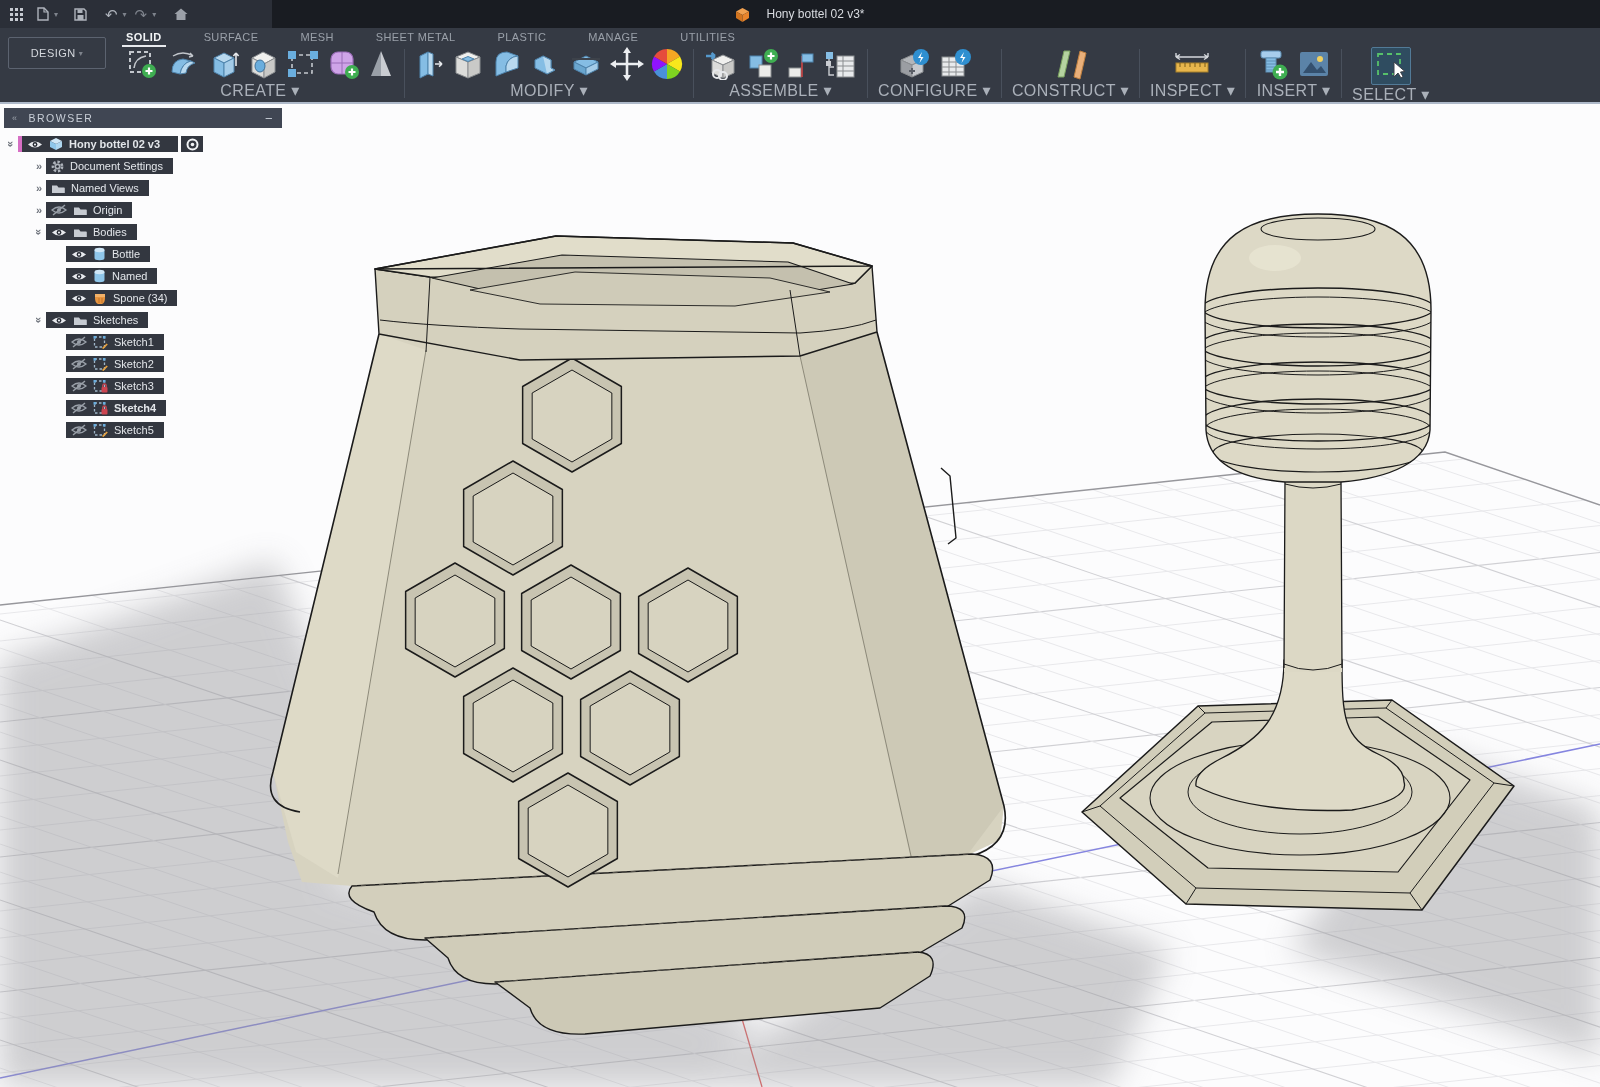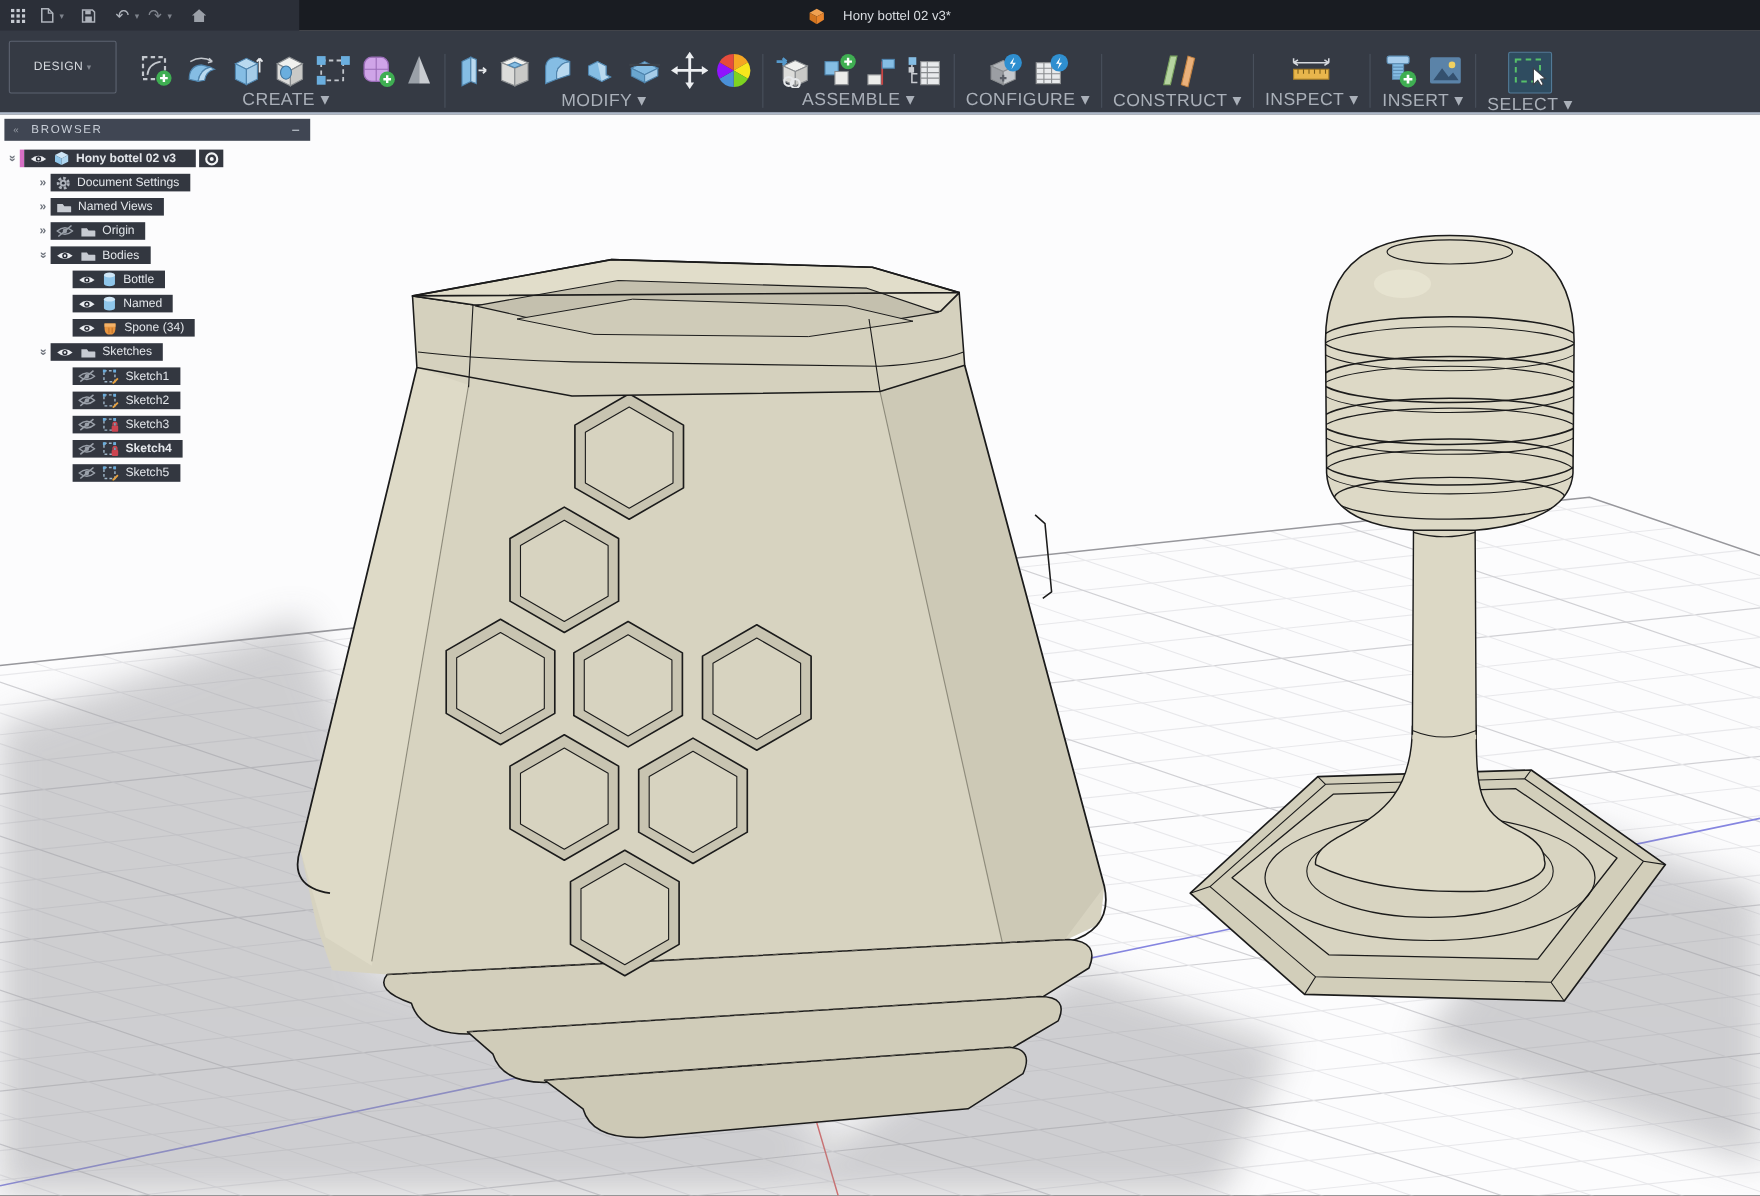--- a/index.html
+++ b/index.html
@@ -9,21 +9,21 @@
 
   
   #titlebar{position:absolute;left:0;top:0;width:1600px;height:28px;background:#191c22;}
   #quickbar{position:absolute;left:0;top:0;width:272px;height:28px;background:#2b2f38;display:flex;align-items:center;gap:8px;padding:0 10px;}
   .qicon{color:#aeb3bb;font-size:14px;line-height:1;display:flex;align-items:center;}
   .caret{color:#7e838c;font-size:8px;margin-left:-3px;}
   #doc-title{position:absolute;left:0;right:0;top:0;height:28px;display:flex;align-items:center;justify-content:center;gap:16px;color:#d8dbe0;font-size:12px;pointer-events:none;}
 
   
   #toolbar{position:absolute;left:0;top:28px;width:1600px;height:76px;background:#353a44;border-bottom:2px solid #aeb9c9;}
-  #design-btn{position:absolute;left:8px;top:9px;width:98px;height:48px;border:1px solid #5c6370;border-radius:2px;color:#d5d8dd;font-size:11px;display:flex;align-items:center;justify-content:center;gap:6px;letter-spacing:.5px;}
+  #design-btn{position:absolute;left:8px;top:9px;width:98px;height:32px;border:1px solid #5c6370;border-radius:2px;color:#d5d8dd;font-size:11px;display:flex;align-items:center;justify-content:center;gap:6px;letter-spacing:.5px;}
   #tabs{position:absolute;left:122px;top:0;height:17px;display:flex;gap:34px;align-items:center;}
   .tab{color:#9aa0a9;font-size:11px;letter-spacing:.4px;position:relative;padding:1px 4px;white-space:nowrap;}
   .tab.active{color:#f2f4f6;font-weight:bold;}
   .tab.active:after{content:"";position:absolute;left:0;right:0;bottom:-3px;height:2px;background:#e8eaee;}
   #groups{position:absolute;left:118px;top:17px;height:57px;display:flex;align-items:stretch;}
   .group{display:flex;flex-direction:column;align-items:center;justify-content:space-between;padding:2px 8px 1px;}
   .gicons{display:flex;align-items:center;gap:7px;height:40px;}
   .glabel{color:#aab0b9;font-size:16px;letter-spacing:.4px;white-space:nowrap;padding-bottom:1px;}
   .sep{width:1px;background:#49505c;margin:4px 2px;}
   .iconbox{display:flex;align-items:center;justify-content:center;}
@@ -100,20 +100,29 @@
         </svg>
     <span>Hony bottel 02 v3*</span>
   </div>
 </div>
 
 <div id="toolbar">
   <div id="design-btn">
         <span>DESIGN</span>
         <span class="caret">▾</span>
       </div>
+  <div id="tabs">
+    <span class="tab active">SOLID</span>
+    <span class="tab">SURFACE</span>
+    <span class="tab">MESH</span>
+    <span class="tab">SHEET METAL</span>
+    <span class="tab">PLASTIC</span>
+    <span class="tab">MANAGE</span>
+    <span class="tab">UTILITIES</span>
+  </div>
   <div id="groups">
 
     <div class="group">
       <div class="gicons">
         <span class="iconbox">
               <svg width="34" height="32">
                 <rect x="4" y="4" width="20" height="20" fill="none" stroke="#c3c7cd" stroke-width="2" stroke-dasharray="4 3"></rect>
                 <path d="M8,20 Q9,10 20,8" fill="none" stroke="#c3c7cd" stroke-width="1.6"></path>
                 <circle cx="23" cy="23" r="7" fill="#3fae52"></circle>
                 <path d="M23,19.5 v7 M19.5,23 h7" stroke="#fff" stroke-width="2.2"></path>

